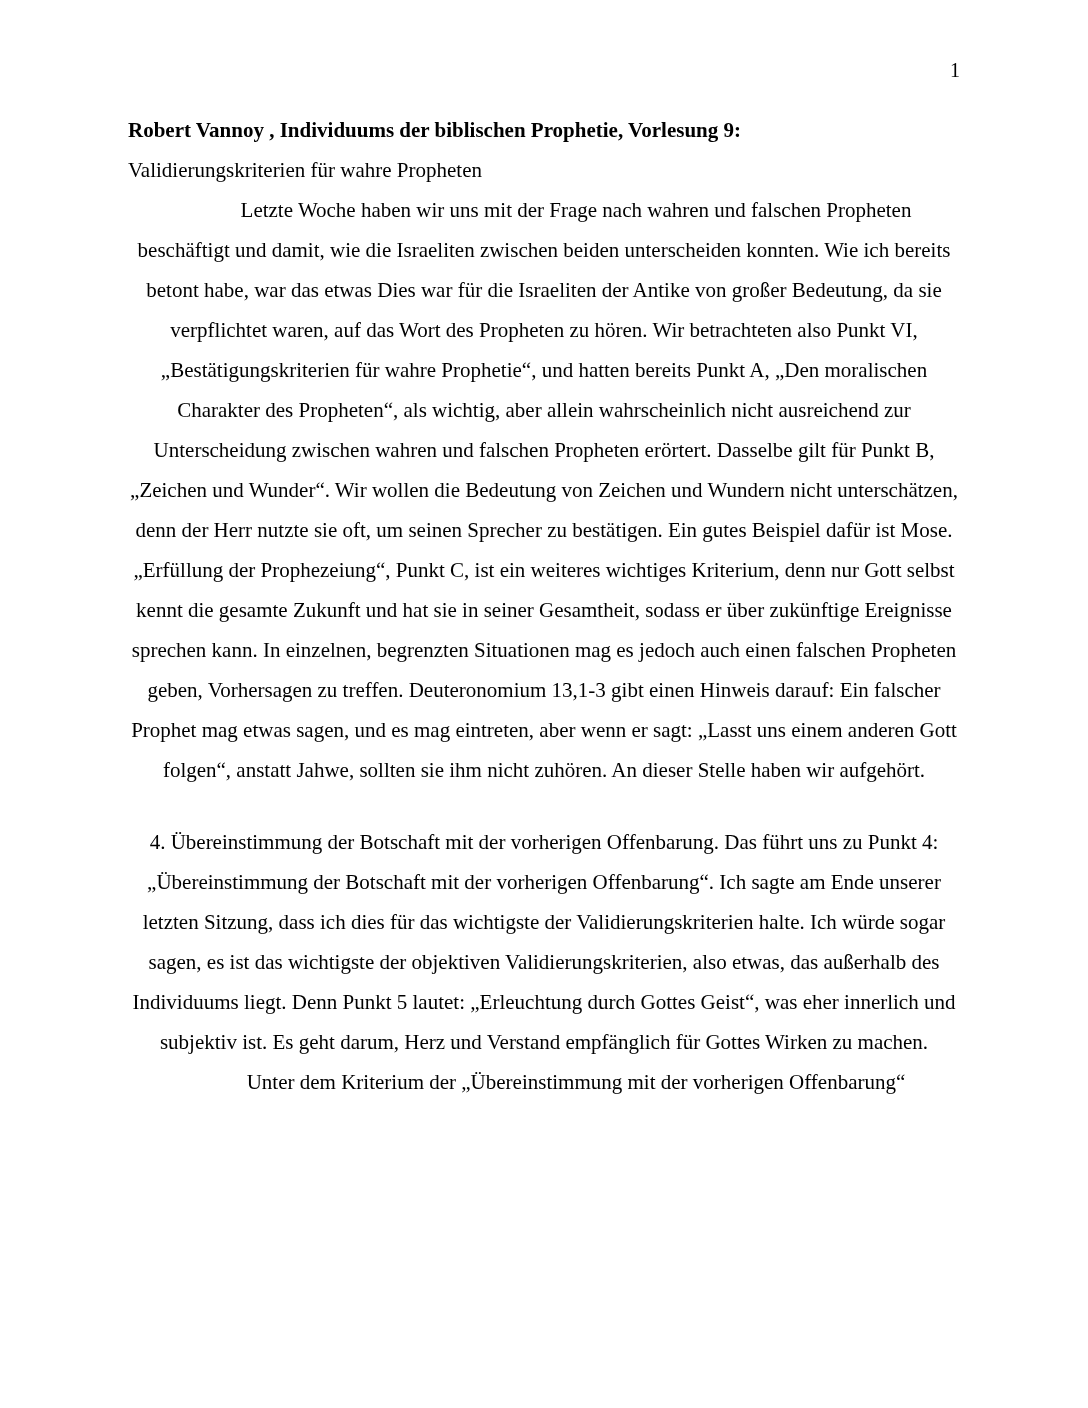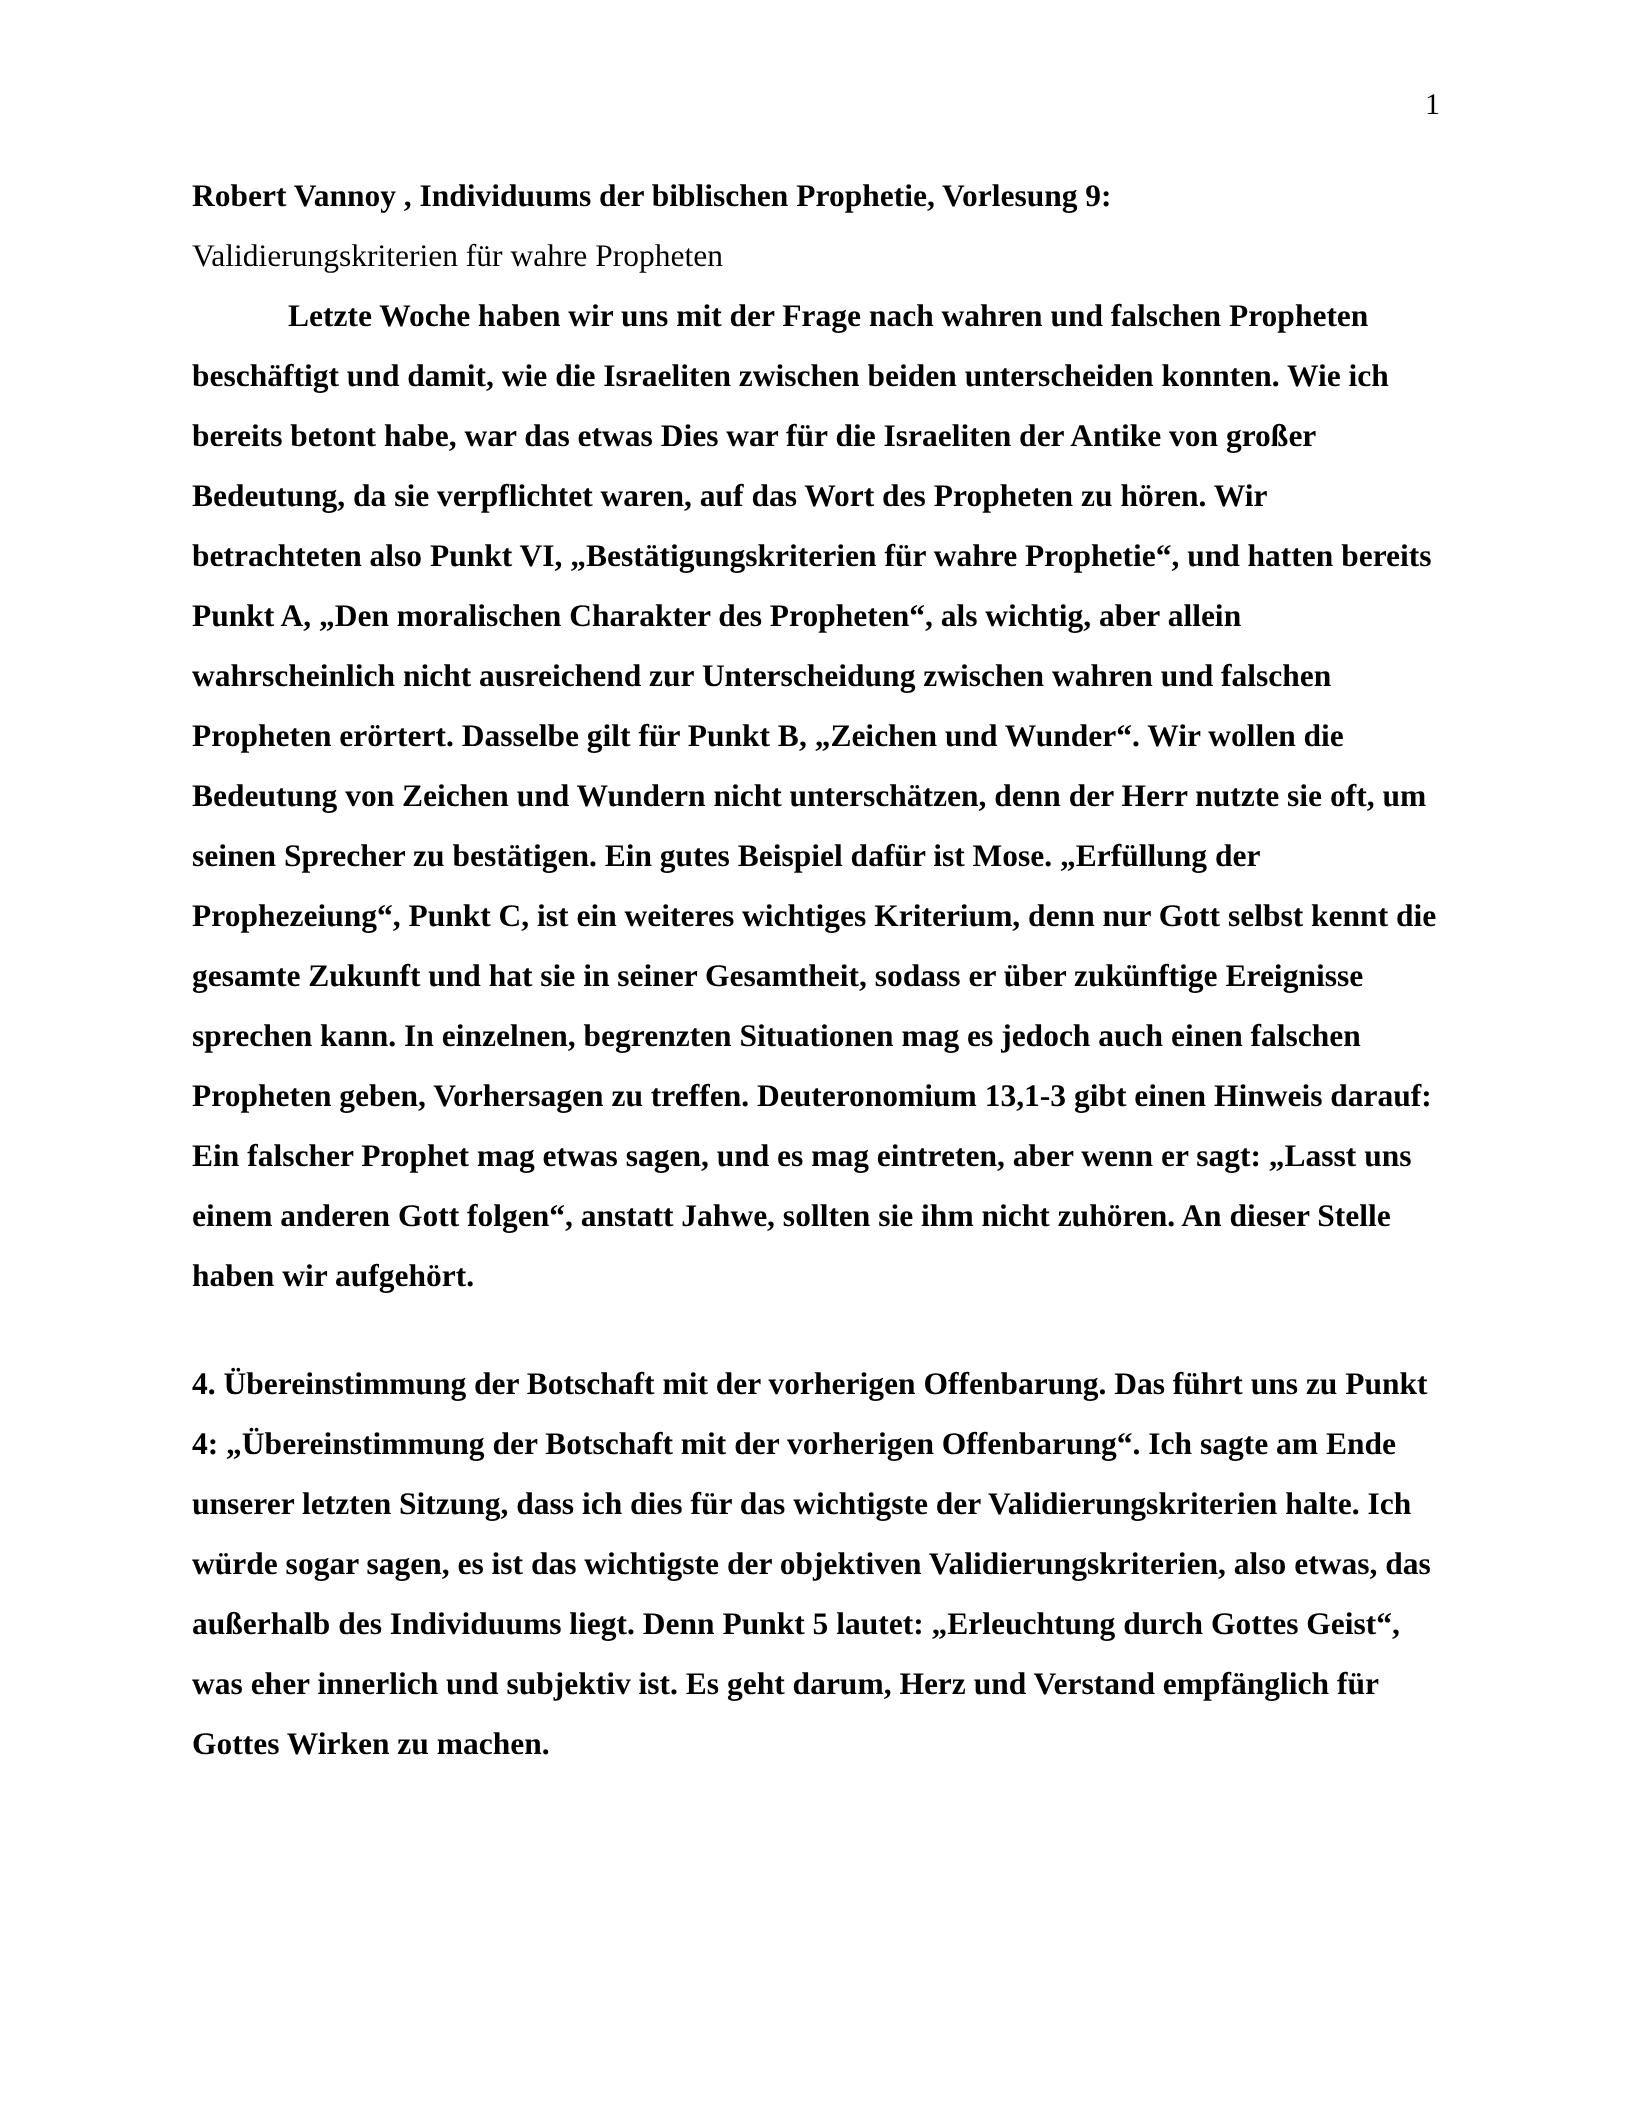--- a/index.html
+++ b/index.html
@@ -36,22 +36,21 @@
     line-height: 40px;
   }
   .doc-line {
     font-size: 21px;
     line-height: 40px;
   }
   .para {
     font-size: 21px;
     line-height: 40px;
     margin: 0;
-    text-align: left;
-    font-weight: bold;
+    text-align: center;
   }
   .para.indent {
     text-indent: 64px;
   }
   .para.gap-before {
     margin-top: 32px;
   }
 </style>
 </head>
 <body>
@@ -62,14 +61,15 @@
 
   <div class="doc-title">Robert Vannoy , Individuums der biblischen Prophetie, Vorlesung 9:</div>
 
   <div class="doc-line">Validierungskriterien für wahre Propheten</div>
 
 
   <p class="para indent">Letzte Woche haben wir uns mit der Frage nach wahren und falschen Propheten beschäftigt und damit, wie die Israeliten zwischen beiden unterscheiden konnten. Wie ich bereits betont habe, war das etwas Dies war für die Israeliten der Antike von großer Bedeutung, da sie verpflichtet waren, auf das Wort des Propheten zu hören. Wir betrachteten also Punkt VI, „Bestätigungskriterien für wahre Prophetie“, und hatten bereits Punkt A, „Den moralischen Charakter des Propheten“, als wichtig, aber allein wahrscheinlich nicht ausreichend zur Unterscheidung zwischen wahren und falschen Propheten erörtert. Dasselbe gilt für Punkt B, „Zeichen und Wunder“. Wir wollen die Bedeutung von Zeichen und Wundern nicht unterschätzen, denn der Herr nutzte sie oft, um seinen Sprecher zu bestätigen. Ein gutes Beispiel dafür ist Mose. „Erfüllung der Prophezeiung“, Punkt C, ist ein weiteres wichtiges Kriterium, denn nur Gott selbst kennt die gesamte Zukunft und hat sie in seiner Gesamtheit, sodass er über zukünftige Ereignisse sprechen kann. In einzelnen, begrenzten Situationen mag es jedoch auch einen falschen Propheten geben, Vorhersagen zu treffen. Deuteronomium 13,1-3 gibt einen Hinweis darauf: Ein falscher Prophet mag etwas sagen, und es mag eintreten, aber wenn er sagt: „Lasst uns einem anderen Gott folgen“, anstatt Jahwe, sollten sie ihm nicht zuhören. An dieser Stelle haben wir aufgehört.</p>
 
   <p class="para gap-before">4. Übereinstimmung der Botschaft mit der vorherigen Offenbarung.  Das führt uns zu Punkt 4: „Übereinstimmung der Botschaft mit der vorherigen Offenbarung“. Ich sagte am Ende unserer letzten Sitzung, dass ich dies für das wichtigste der Validierungskriterien halte. Ich würde sogar sagen, es ist das wichtigste der objektiven Validierungskriterien, also etwas, das außerhalb des Individuums liegt. Denn Punkt 5 lautet: „Erleuchtung durch Gottes Geist“, was eher innerlich und subjektiv ist. Es geht darum, Herz und Verstand empfänglich für Gottes Wirken zu machen.</p>
 
+  <p class="para indent">Unter dem Kriterium der „Übereinstimmung mit der vorherigen Offenbarung“</p>
 
 </div>
 
 </body></html>

